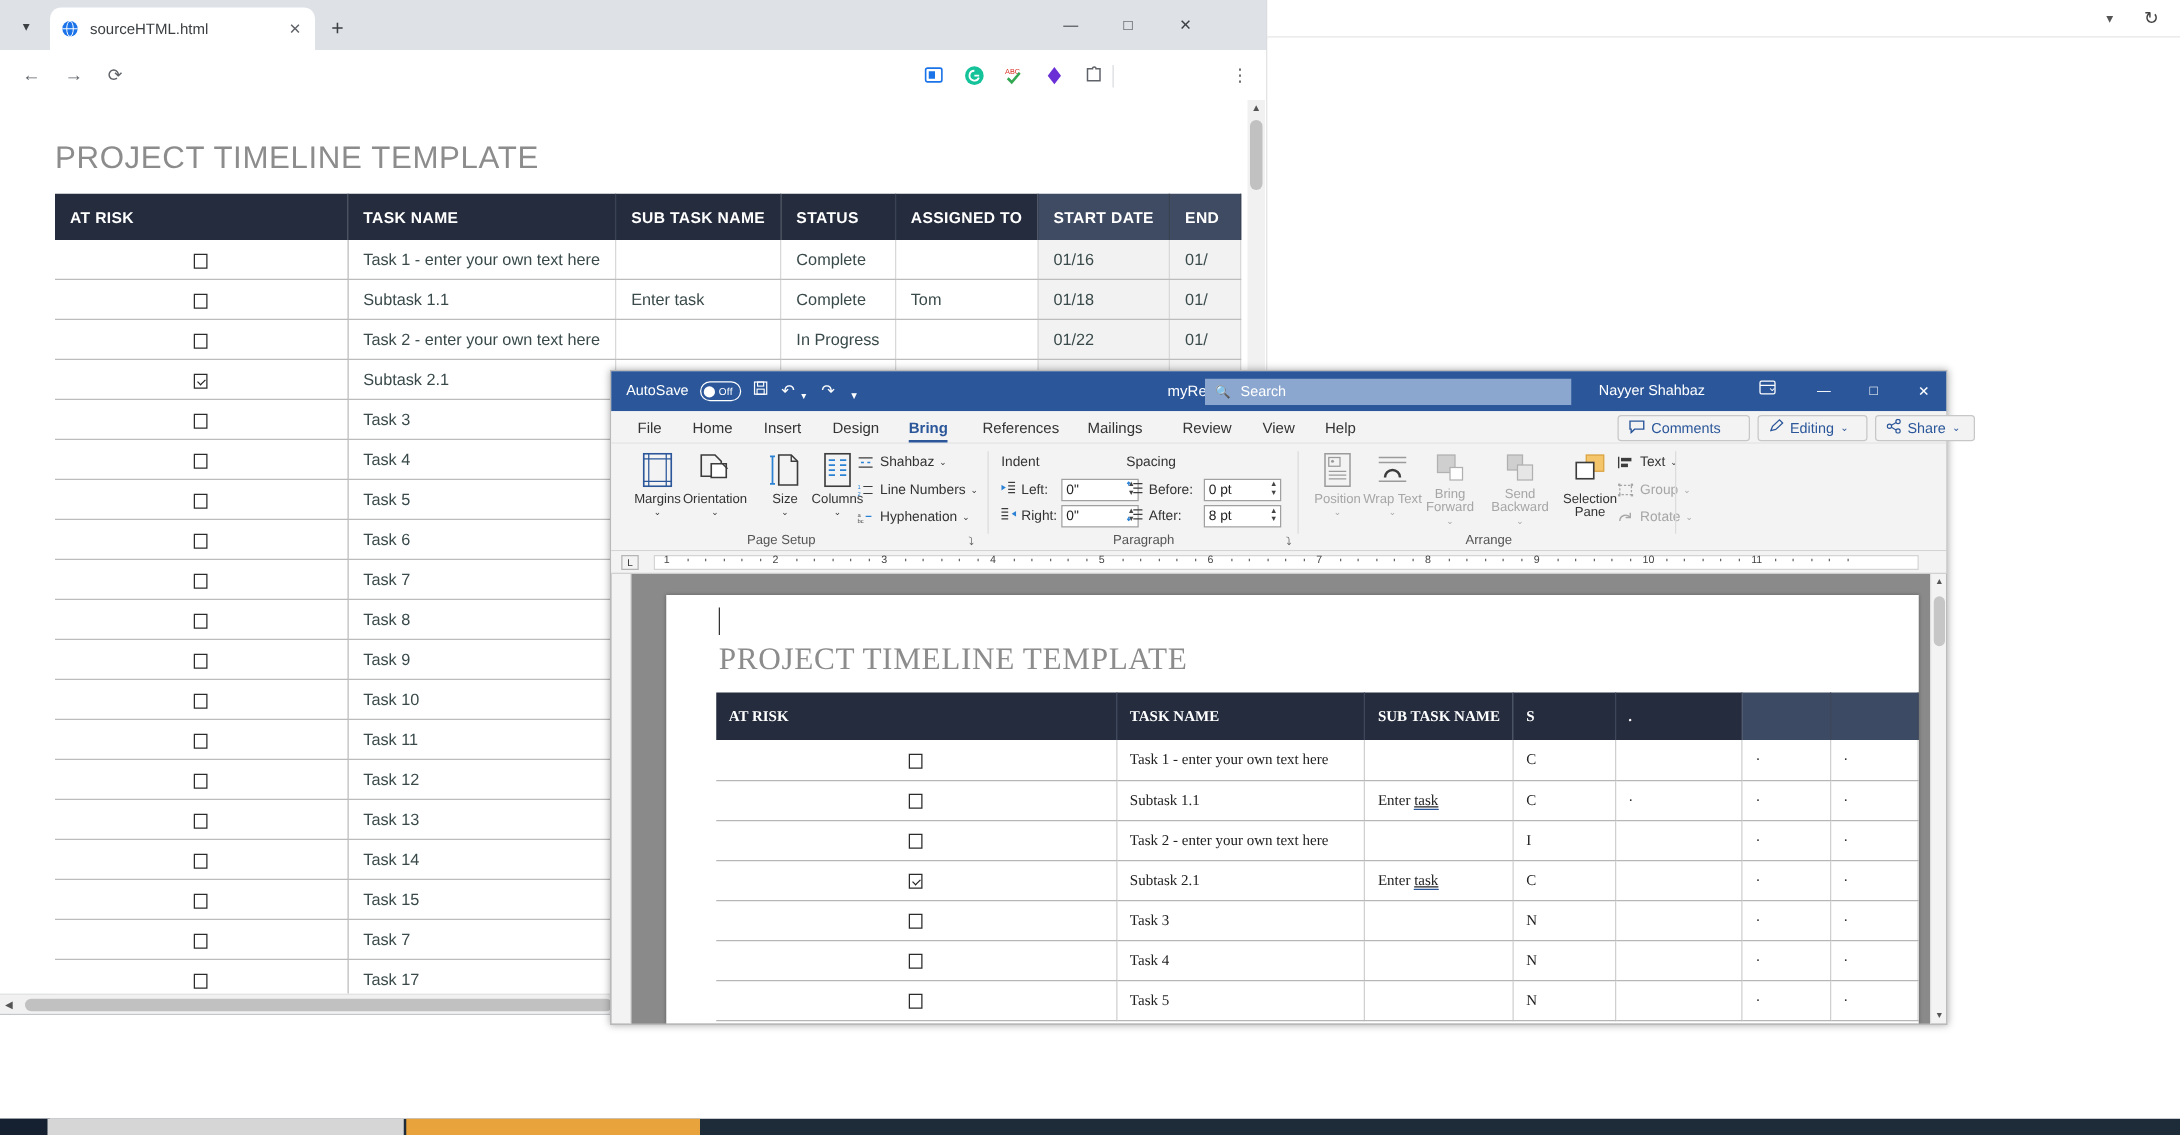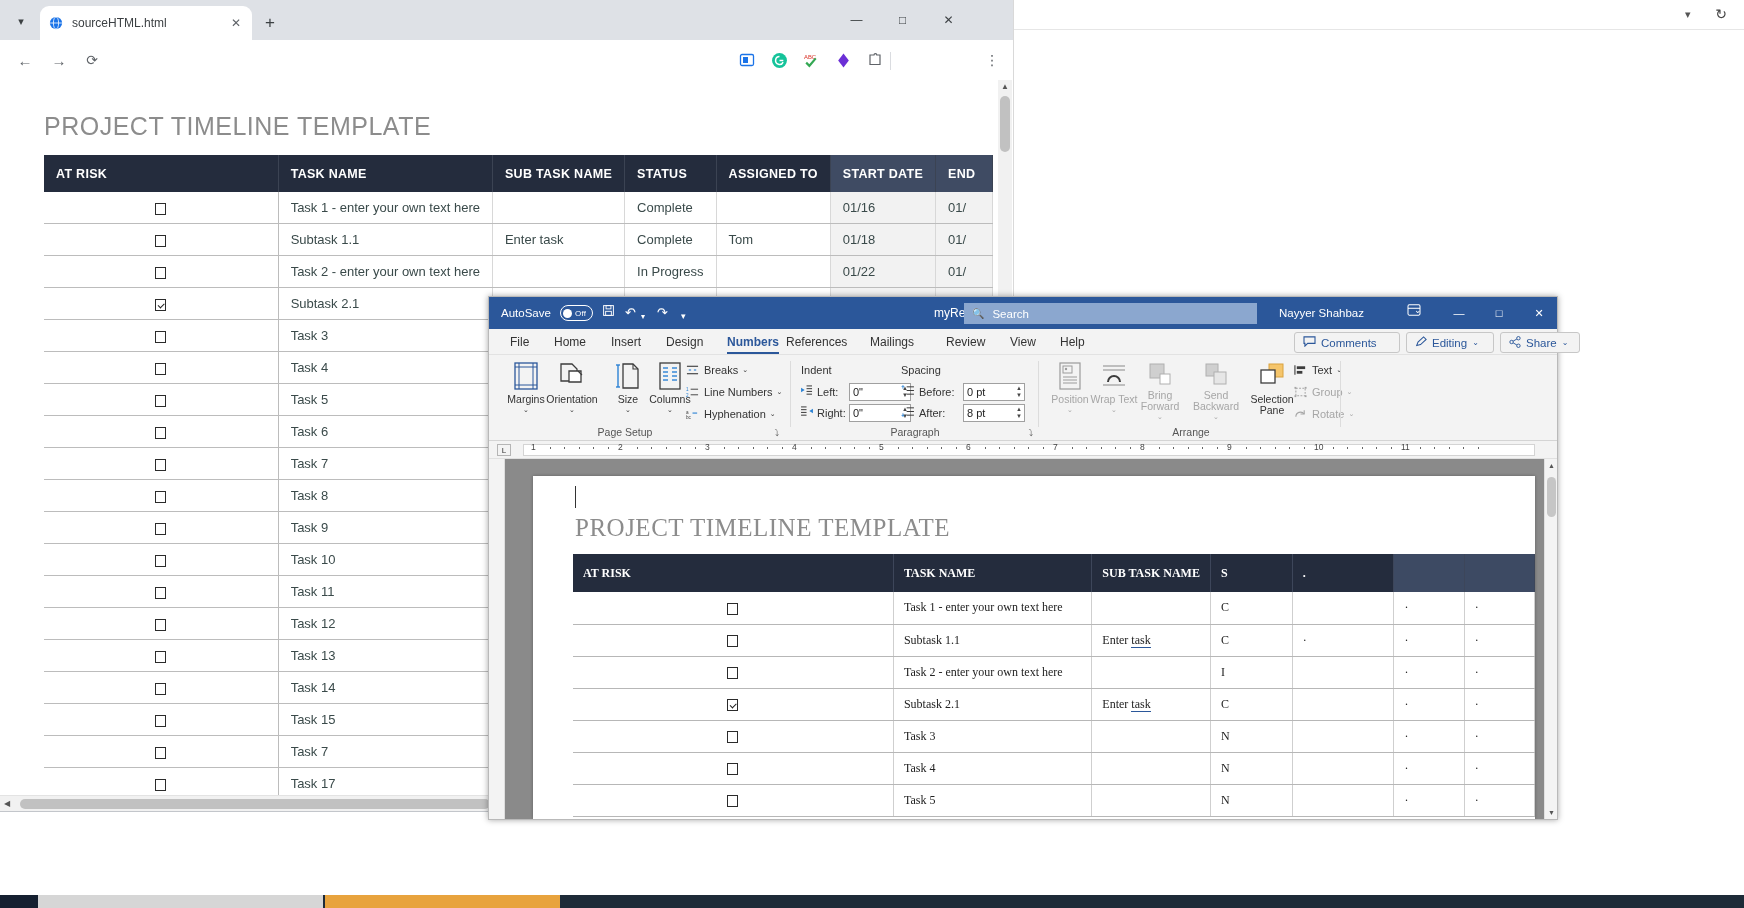--- a/index.html
+++ b/index.html
@@ -283,21 +283,21 @@
     text-align:left; padding:10px 10px; height:38px;
     border-right:1px solid #3d465a; white-space:nowrap;
   }
   table.wtpl th.alt { background:#3d4a63; }
   table.wtpl td {
     font-size:12px; color:#222; padding:7px 10px; height:32px;
     border-bottom:1px solid #b7b7b7; border-right:1px solid #cfcfcf;
     background:#ffffff; white-space:nowrap;
   }
   table.wtpl td.chk { text-align:center; }
-  .ulink { border-bottom:1.5px solid #2b579a; }
+  .ulink { border-bottom:1.5px solid #2b579a;text-decoration:underline; }
   .word-vscroll {
     position:absolute; right:0; top:0; width:13px; height:360px; background:#f3f3f3;
     border-left:1px solid #e0e0e0;
   }
   .word-vscroll .thumb { position:absolute; left:2px; top:18px; width:9px; height:40px; background:#c6c6c6; border-radius:5px; }
   .word-vscroll .a { position:absolute; left:3px; font-size:7px; color:#555; }
   .ribbon-collapse { position:absolute; right:6px; top:126px; font-size:9px; color:#555; }
 
   
   .taskbar { position:absolute; left:0; bottom:0; width:1744px; height:13px; background:#1e2b38; }
@@ -624,21 +624,21 @@
       <span class="wt-btn min">—</span>
       <span class="wt-btn max">□</span>
       <span class="wt-btn close">✕</span>
     </div>
 
     <div class="word-tabs">
       <span class="wtab" style="left:12px;">File</span>
       <span class="wtab" style="left:56px;">Home</span>
       <span class="wtab" style="left:113px;">Insert</span>
       <span class="wtab" style="left:168px;">Design</span>
-      <span class="wtab active" style="left:229px;">Numbers</span>
+      <span class="wtab active" style="left:229px;">Bring</span>
       <span class="wtab" style="left:288px;text-align:center;">References</span>
       <span class="wtab" style="left:372px;">Mailings</span>
       <span class="wtab" style="left:448px;">Review</span>
       <span class="wtab" style="left:512px;">View</span>
       <span class="wtab" style="left:562px;">Help</span>
 
       <div class="wtab-right" style="left:805px; width:106px;">
         <span style="margin-right:5px;">
           <svg width="13" height="11" viewBox="0 0 14 12">
               <path d="M1 1h12v7H5l-3 3V8H1z" fill="none" stroke="#2b579a" stroke-width="1.2"></path>
@@ -730,21 +730,21 @@
 
         <div class="smallrow" style="left:190px; top:9px;">
           <span class="si">
             <svg width="13" height="12" viewBox="0 0 14 12">
                 <line x1="1" y1="2" x2="13" y2="2" stroke="#3c3c3c" stroke-width="1.2"></line>
                 <line x1="1" y1="10" x2="13" y2="10" stroke="#3c3c3c" stroke-width="1.2"></line>
                 <line x1="3" y1="6" x2="5.5" y2="6" stroke="#2b82d4" stroke-width="1.2"></line>
                 <line x1="8.5" y1="6" x2="11" y2="6" stroke="#2b82d4" stroke-width="1.2"></line>
               </svg>
           </span>
-          <span>Breaks</span>
+          <span>Shahbaz</span>
           <span class="sc">⌄</span>
         </div>
         <div class="smallrow" style="left:190px; top:31px;">
           <span class="si">
             <svg width="13" height="12" viewBox="0 0 14 12">
                 <text x="0" y="5" font-size="5" fill="#2b82d4" font-family="sans-serif">1</text>
                 <text x="0" y="11" font-size="5" fill="#2b82d4" font-family="sans-serif">2</text>
                 <line x1="5" y1="3" x2="13" y2="3" stroke="#3c3c3c" stroke-width="1"></line>
                 <line x1="5" y1="9" x2="13" y2="9" stroke="#3c3c3c" stroke-width="1"></line>
               </svg>

